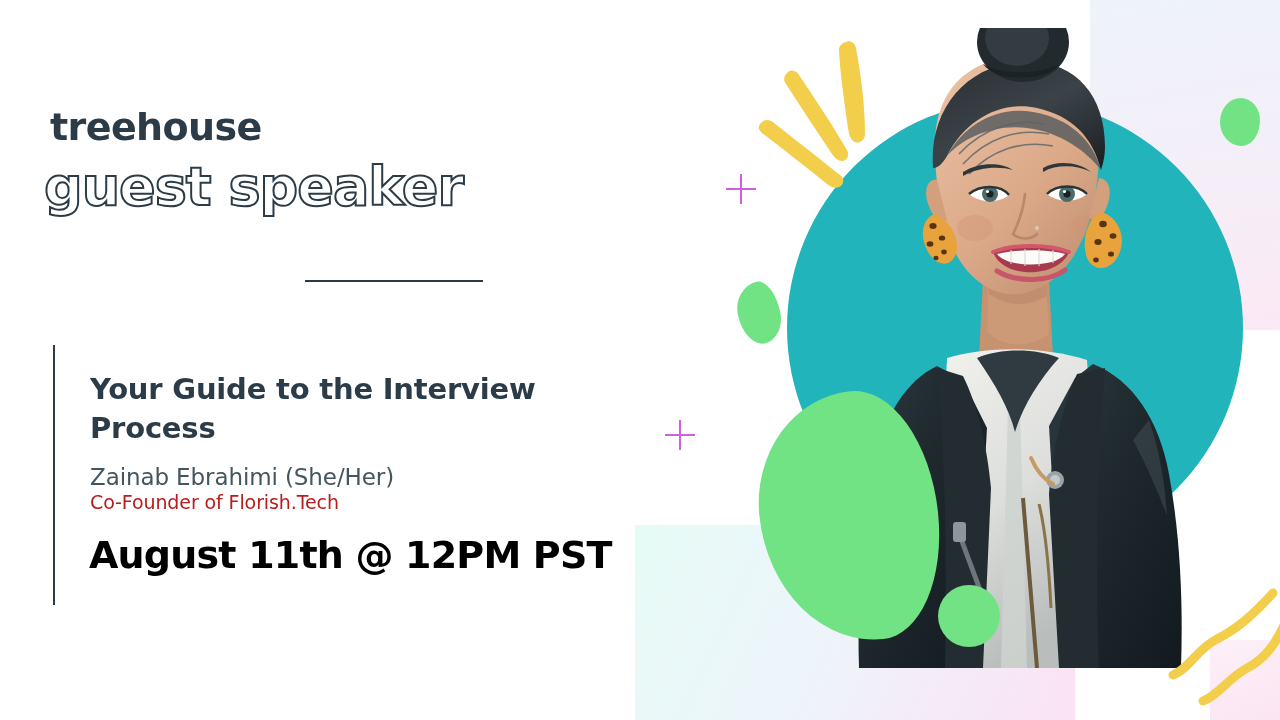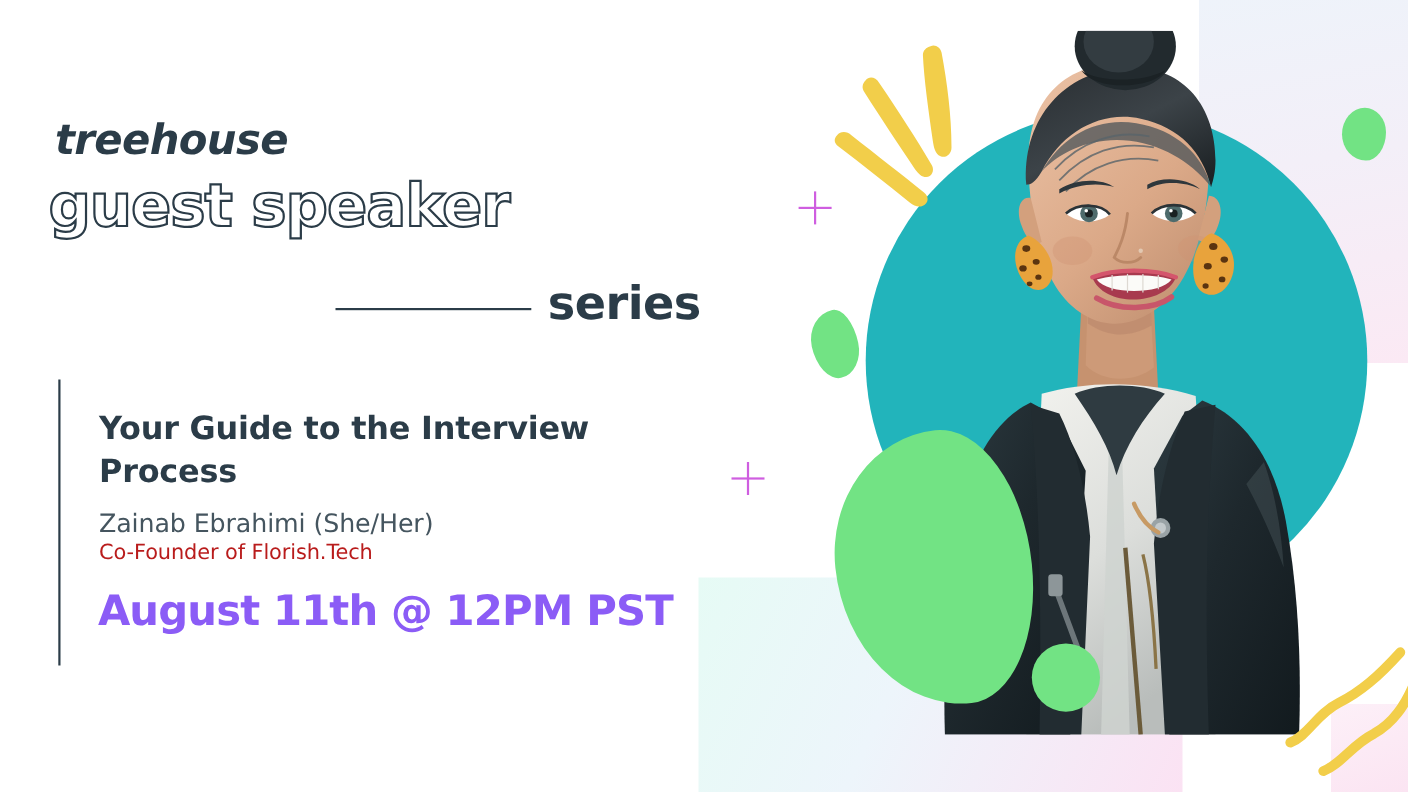--- a/index.html
+++ b/index.html
@@ -69,21 +69,21 @@
   #portrait{
     position:absolute;left:787px;top:28px;width:456px;height:640px;
     overflow:hidden;
   }
   #portrait svg{display:block;}
 
   
   #brand-wordmark{
     position:absolute;left:50px;top:108px;
     font-size:38px;font-weight:600;letter-spacing:-0.6px;
-    color:#2b3c48;line-height:1;font-style:italic;
+    color:#2b3c48;line-height:1;
   }
   #headline-outline{
     position:absolute;left:44px;top:160px;
     font-size:54px;font-weight:700;letter-spacing:-1px;line-height:1;
     color:transparent;
     -webkit-text-stroke:2px #2b3c48;
     paint-order:stroke fill;
   }
   #series-rule{
     position:absolute;left:305px;top:280px;width:178px;height:2px;background:#2b3c48;
@@ -109,21 +109,21 @@
     color:#45555f;letter-spacing:-0.1px;
   }
   #speaker-role{
     position:absolute;left:90px;top:490px;
     font-size:19px;font-weight:400;line-height:1.35;
     color:#b91c1c;letter-spacing:-0.1px;
   }
   #event-datetime{
     position:absolute;left:89px;top:535px;
     font-size:38px;font-weight:700;line-height:1.1;
-    color:#8b5cf6;letter-spacing:-0.8px;
+    color:#000000;letter-spacing:-0.8px;
   }
 </style>
 </head>
 <body>
 
 <div id="stage">
 
   <div class="panel" id="panel-top-right"></div>
   <div class="panel" id="panel-bottom-left"></div>
   <div class="panel" id="panel-bottom-right"></div>
@@ -297,21 +297,20 @@
         <path d="M48 126 C64 120 74 102 94 92 C112 82 122 66 130 48"></path>
       </g>
     </svg>
   </div>
 
   <div id="brand-wordmark">treehouse</div>
 
   <div id="headline-outline">guest speaker</div>
 
   <div id="series-rule"></div>
-  <div id="series-word">series</div>
 
   <div id="accent-rule"></div>
 
   <div id="speaker-name">Zainab Ebrahimi (She/Her)</div>
   <div id="talk-title">Your Guide to the Interview Process</div>
   <div id="speaker-role">Co-Founder of Florish.Tech</div>
   <div id="event-datetime">August 11th @ 12PM PST</div>
 
 </div>
 

